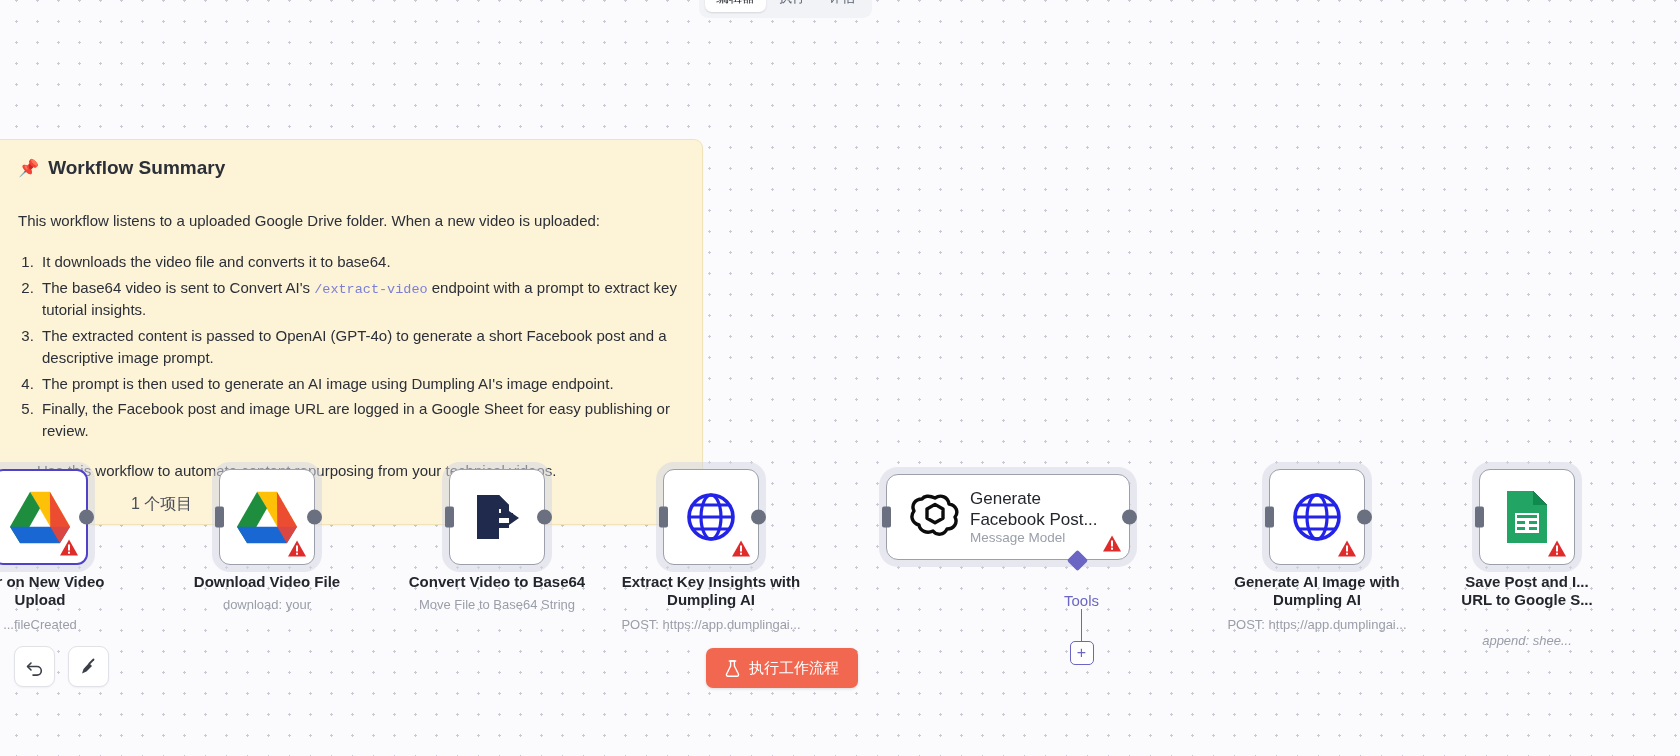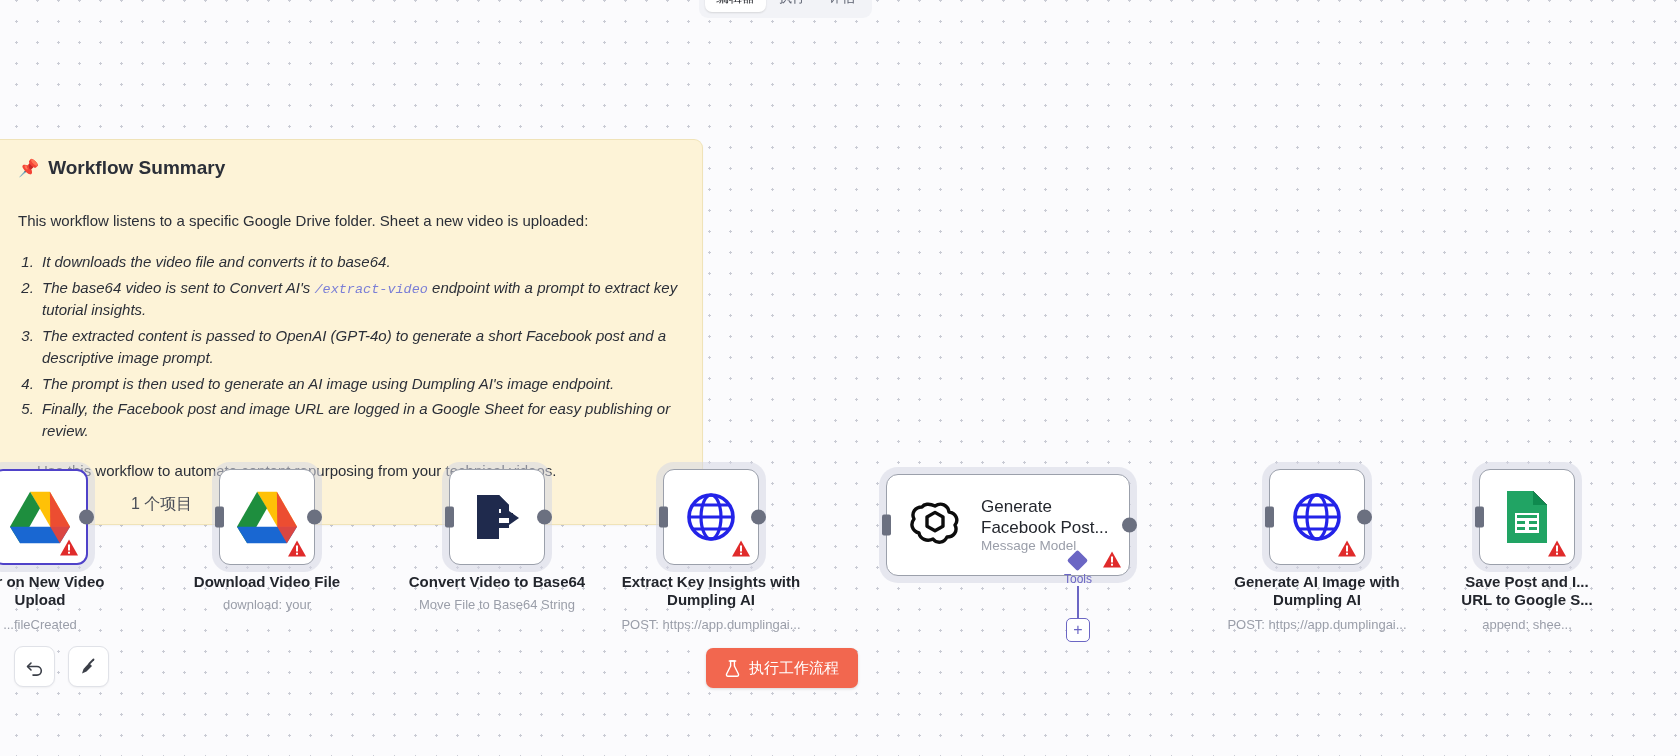--- a/index.html
+++ b/index.html
@@ -52,21 +52,21 @@
     z-index: 5;
     box-shadow: 0 1px 2px rgba(0,0,0,.04);
   }
   #note .note-title {
     display: flex; align-items: center; gap: 9px;
     font-size: 19px; font-weight: 700; color: #2b2f38;
     margin-bottom: 33px;
   }
   #note .pin { font-size: 17px; }
   #note .note-intro { font-size: 15px; color: #2b2f38; margin-bottom: 22px; }
-  #note ol { margin: 0 0 5px 20px; padding: 0; font-style: italic; }
+  #note ol { margin: 0 0 5px 20px; padding: 0; }
   #note ol li {
     font-size: 15px; color: #2b2f38;
     line-height: 1.45;
     margin-bottom: 4px;
     padding-left: 4px;
   }
   #note .codeish {
     font-family: "Liberation Mono", monospace;
     font-size: 13.5px; color: #7b7fd6;
   }
@@ -84,24 +84,24 @@
     position: relative;
     background: #ffffff;
     border: 1.6px solid #9ba0ab;
     border-radius: 11px;
     box-shadow: 0 0 0 7px rgba(213,215,228,.55);
     display: flex; align-items: center; justify-content: center;
   }
   .node.square .box { width: 96px; height: 96px; }
   .node.selected .box { border-color: #4f42c9; border-width: 2px; }
   .node.wide .box {
-    width: 244px; height: 102px;
+    width: 244px; height: 86px;
     justify-content: flex-start;
     padding: 0 18px 0 20px;
-    gap: 18px;
+    gap: 7px;
     border-radius: 12px;
   }
   .node .warn {
     position: absolute; right: 7px; bottom: 6px;
     width: 20px; height: 19px;
   }
   .node .caption {
     position: absolute;
     top: 104px; left: 50%;
     transform: translateX(-50%);
@@ -136,22 +136,22 @@
   }
 
   
   #tools-wrap { position: absolute; z-index: 13; }
   #tools-wrap .diamond {
     width: 15px; height: 15px; background: #6b66c4;
     transform: rotate(45deg);
     border-radius: 2px;
   }
   #tools-wrap .tools-label {
-    font-size: 12px; color: #6b66c4;
-    margin-top: 4px; text-align: right; white-space: nowrap;
+    font-size: 15px; color: #6b66c4;
+    margin-top: 24px; text-align: right; white-space: nowrap;
   }
   #tools-wrap .tools-line { width: 1.6px; background: #6b66c4; margin: 0 auto; height: 32px; }
   #tools-wrap .plus-btn {
     width: 24px; height: 24px;
     border: 1.4px solid #6b66c4; border-radius: 5px;
     background: #fff; color: #6b66c4;
     display: flex; align-items: center; justify-content: center;
     font-size: 16px; line-height: 1;
     margin: 0 auto;
   }
@@ -204,21 +204,21 @@
     <div class="tab active">编辑器</div>
     <div class="tab">执行</div>
     <div class="tab">评估</div>
   </div>
 
   <div id="note">
     <div class="note-title">
       <span class="pin">📌</span>
       <span>Workflow Summary</span>
     </div>
-    <div class="note-intro">This workflow listens to a specific Google Drive folder. Sheet a new video is uploaded:</div>
+    <div class="note-intro">This workflow listens to a uploaded Google Drive folder. When a new video is uploaded:</div>
     <ol>
       <li><span>It downloads the video file and converts it to base64.</span></li>
       <li><span>The base64 video is sent to Convert AI's </span><span class="codeish">/extract-video</span><span> endpoint with a prompt to extract key tutorial insights.</span></li>
       <li><span>The extracted content is passed to OpenAI (GPT-4o) to generate a short Facebook post and a descriptive image prompt.</span></li>
       <li><span>The prompt is then used to generate an AI image using Dumpling AI's image endpoint.</span></li>
       <li><span>Finally, the Facebook post and image URL are logged in a Google Sheet for easy publishing or review.</span></li>
     </ol>
     <div class="note-outro">Use this workflow to automate content repurposing from your technical videos.</div>
   </div>
 
@@ -384,21 +384,21 @@
         <rect x="26" y="38" width="8" height="3" fill="#21a464"></rect>
       </svg>
       <svg class="warn" viewBox="0 0 20 18">
         <path d="M10 1 L19 17 L1 17 Z" fill="#e02b2b"></path>
         <rect x="9" y="6" width="2" height="6" fill="#fff"></rect>
         <rect x="9" y="13.2" width="2" height="2" fill="#fff"></rect>
       </svg>
     </div>
     <div class="caption">Save Post and I...
 URL to Google S...</div>
-    <div class="subcaption" style="top:148px;">append: shee...</div>
+    <div class="subcaption" style="top:164px;font-style:italic;">append: shee...</div>
   </div>
 
   <div id="bl-controls">
     <div class="ctl">
       <svg width="20" height="20" viewBox="0 0 20 20">
         <path d="M6 6 L2.5 9.5 L6 13" fill="none" stroke="#3b3f48" stroke-width="1.6" stroke-linecap="round" stroke-linejoin="round"></path>
         <path d="M2.8 9.5 H12 a4.3 4.3 0 0 1 0 8.6 H8" fill="none" stroke="#3b3f48" stroke-width="1.6" stroke-linecap="round"></path>
       </svg>
     </div>
     <div class="ctl">

